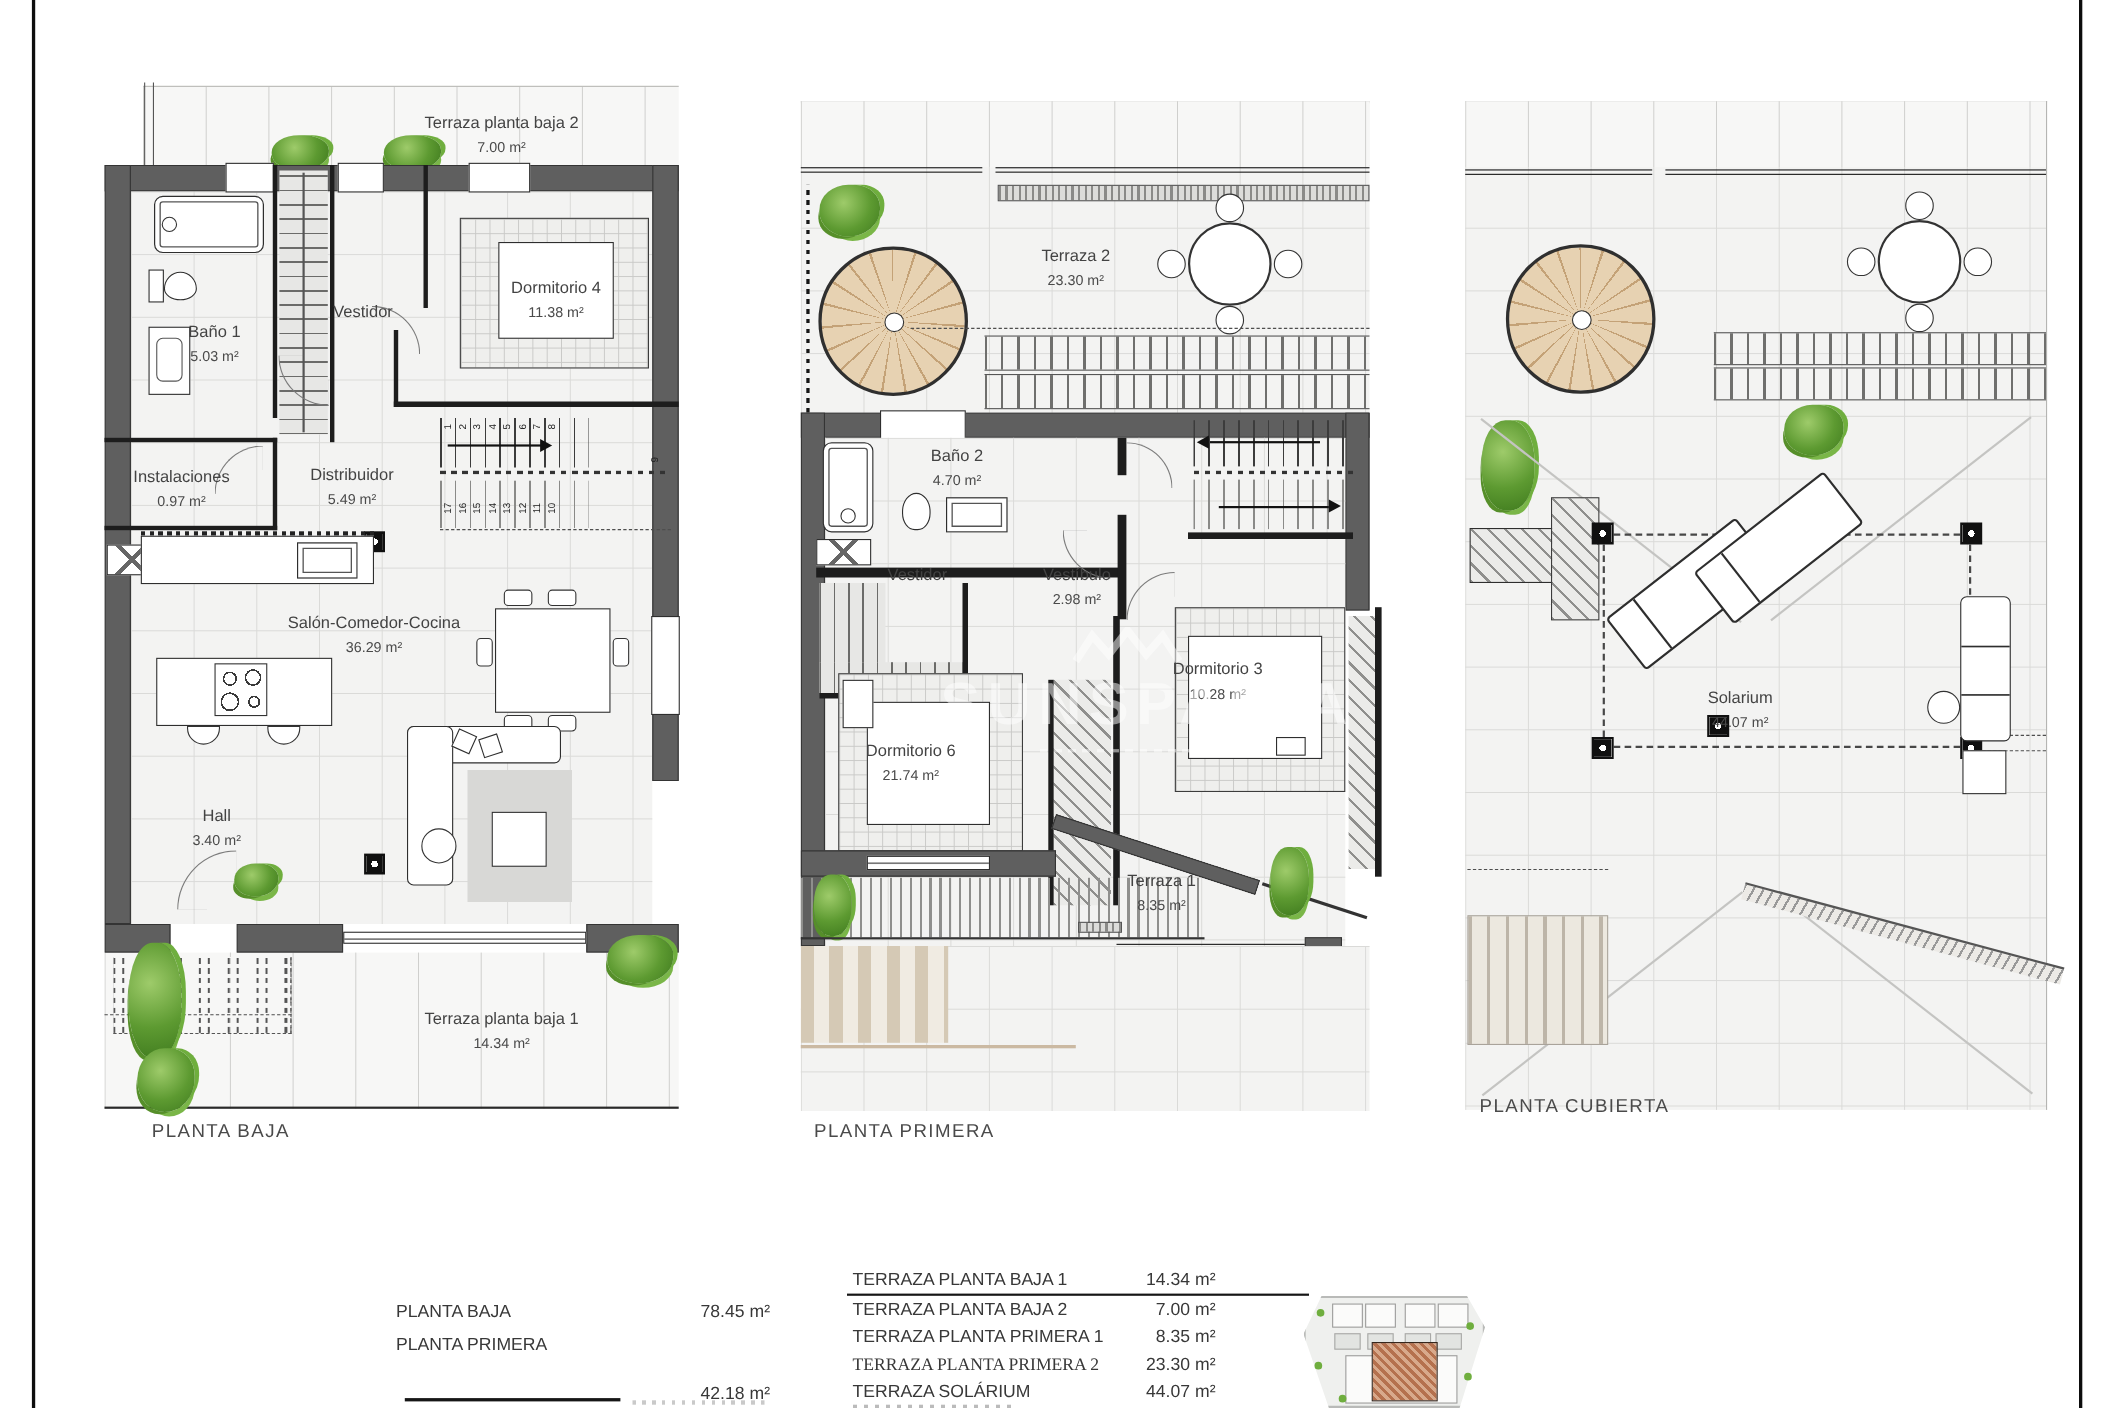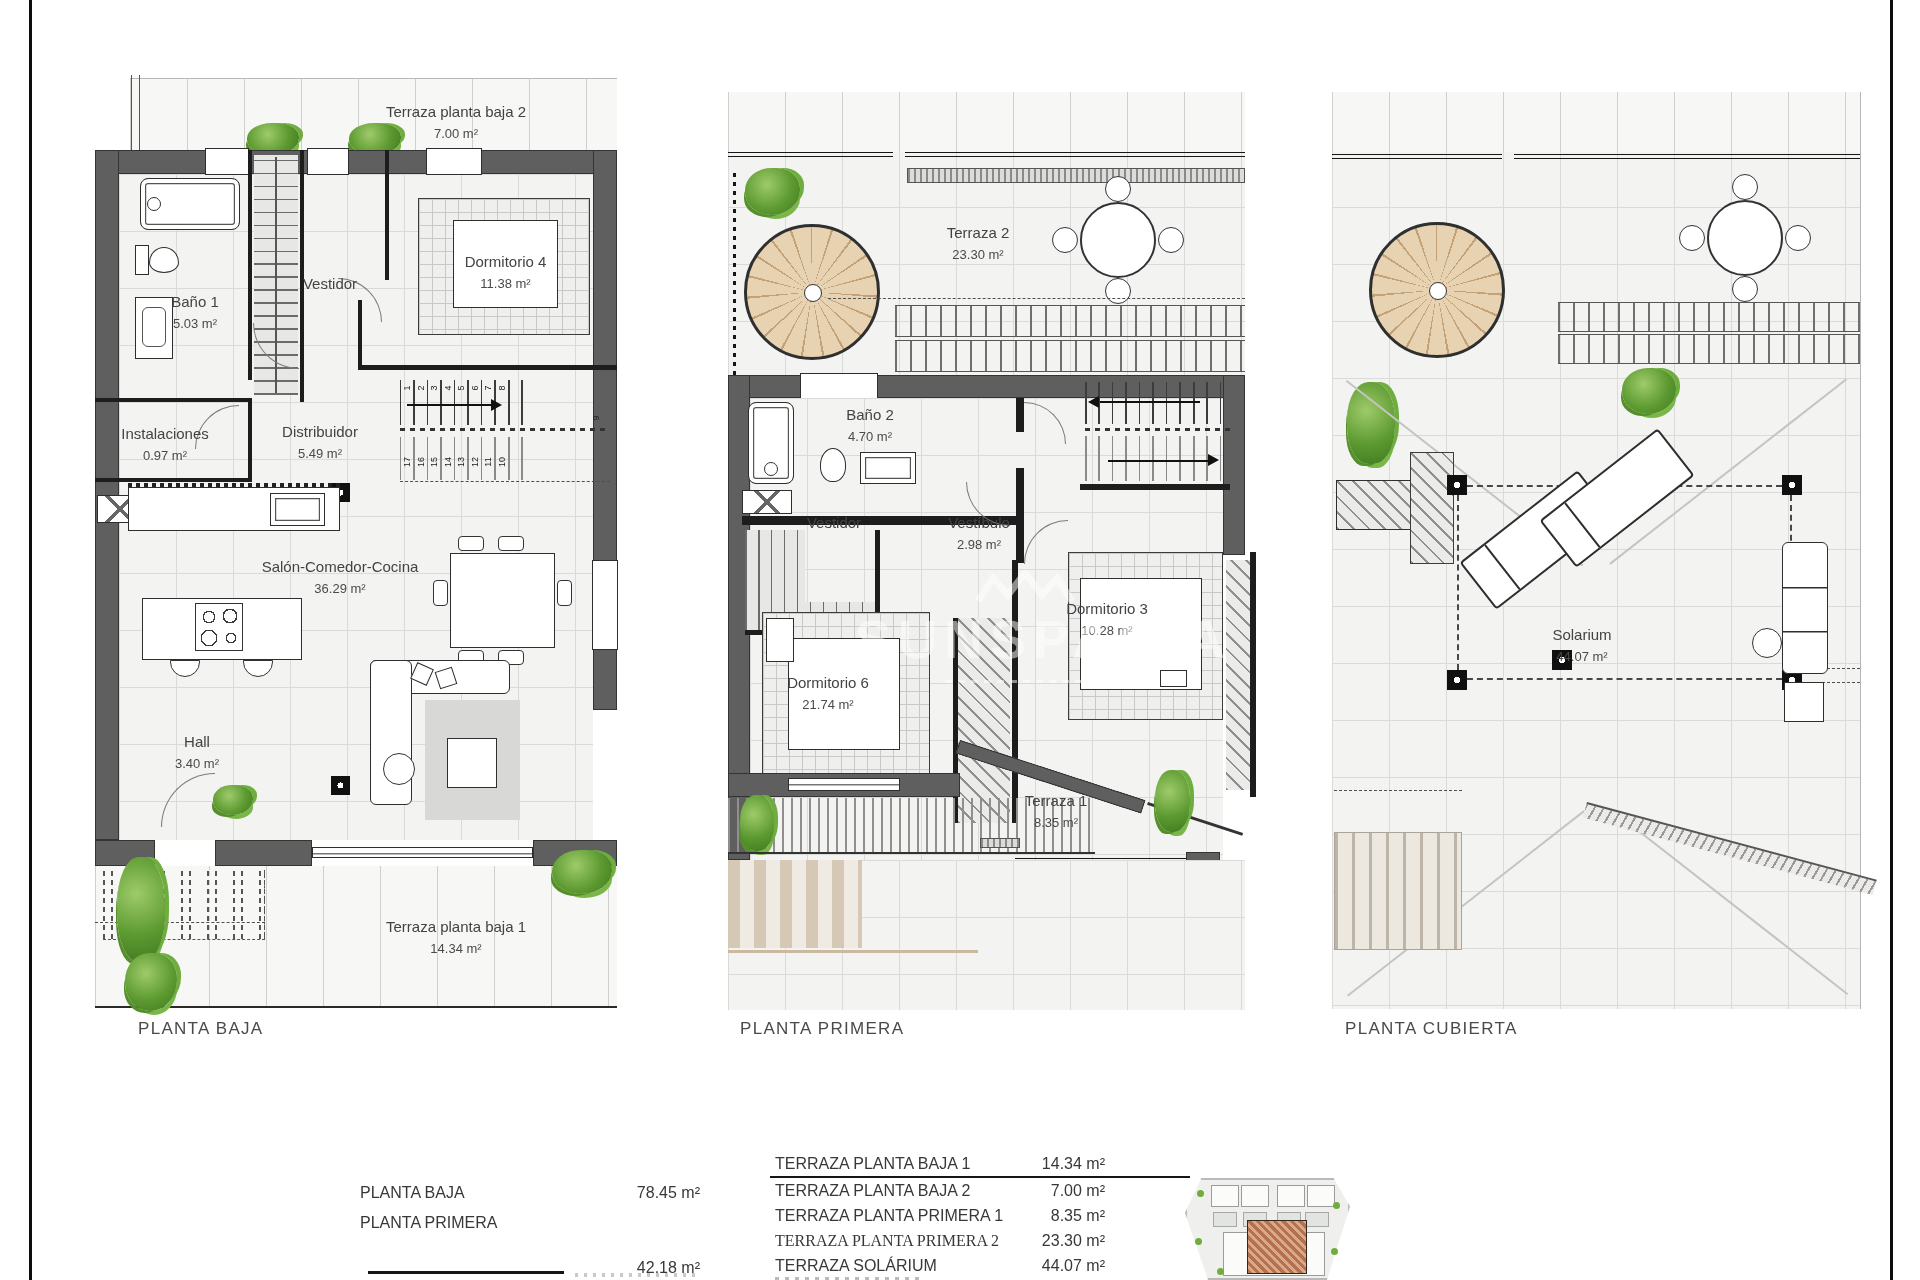--- a/index.html
+++ b/index.html
@@ -386,21 +386,21 @@
   <div class="abs watermark" style="left:855px;top:570px;width:340px;">
     <svg width="100" height="34" viewBox="0 0 100 34">
         <polyline points="3,31 18,8 33,25 50,3 67,25 82,8 97,31" fill="none" stroke="#ffffff" stroke-width="7"></polyline>
       </svg>
     <div class="wm-text">SUNSPANIA</div>
     <div class="wm-dash"></div>
   </div>
 
   <div class="abs title" style="left:138px;top:1019px;">PLANTA BAJA</div>
   <div class="abs title" style="left:740px;top:1019px;">PLANTA PRIMERA</div>
-  <div class="abs title" style="left:1345px;top:1019px;">PLANTA CUBIERTA</div>
+  <div class="abs title" style="left:1345px;top:996px;">PLANTA CUBIERTA</div>
 
   <div class="abs sum" style="left:360px;top:1184px;width:220px;">PLANTA BAJA</div>
   <div class="abs sum sumv" style="left:580px;top:1184px;width:120px;">78.45 m²</div>
   <div class="abs sum" style="left:360px;top:1214px;width:220px;">PLANTA PRIMERA</div>
   <div class="abs sum sumv" style="left:580px;top:1214px;width:120px;margin-top:45px;">42.18 m²</div>
 
   <div class="abs sum" style="left:775px;top:1155px;width:250px;">TERRAZA PLANTA BAJA 1</div>
   <div class="abs sum sumv" style="left:985px;top:1155px;width:120px;">14.34 m²</div>
   <div class="abs" style="left:770px;top:1176px;width:420px;height:2px;background:#161616;"></div>
   <div class="abs sum" style="left:775px;top:1182px;width:250px;">TERRAZA PLANTA BAJA 2</div>

